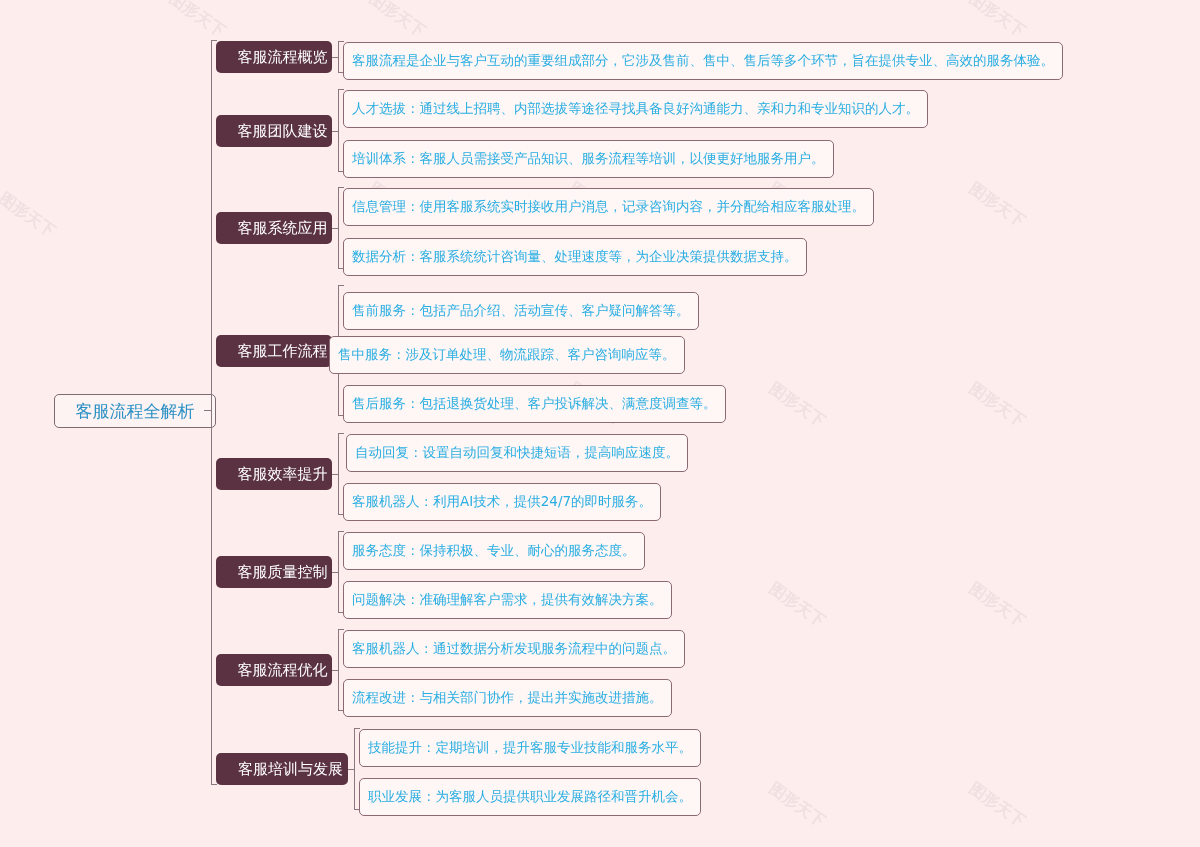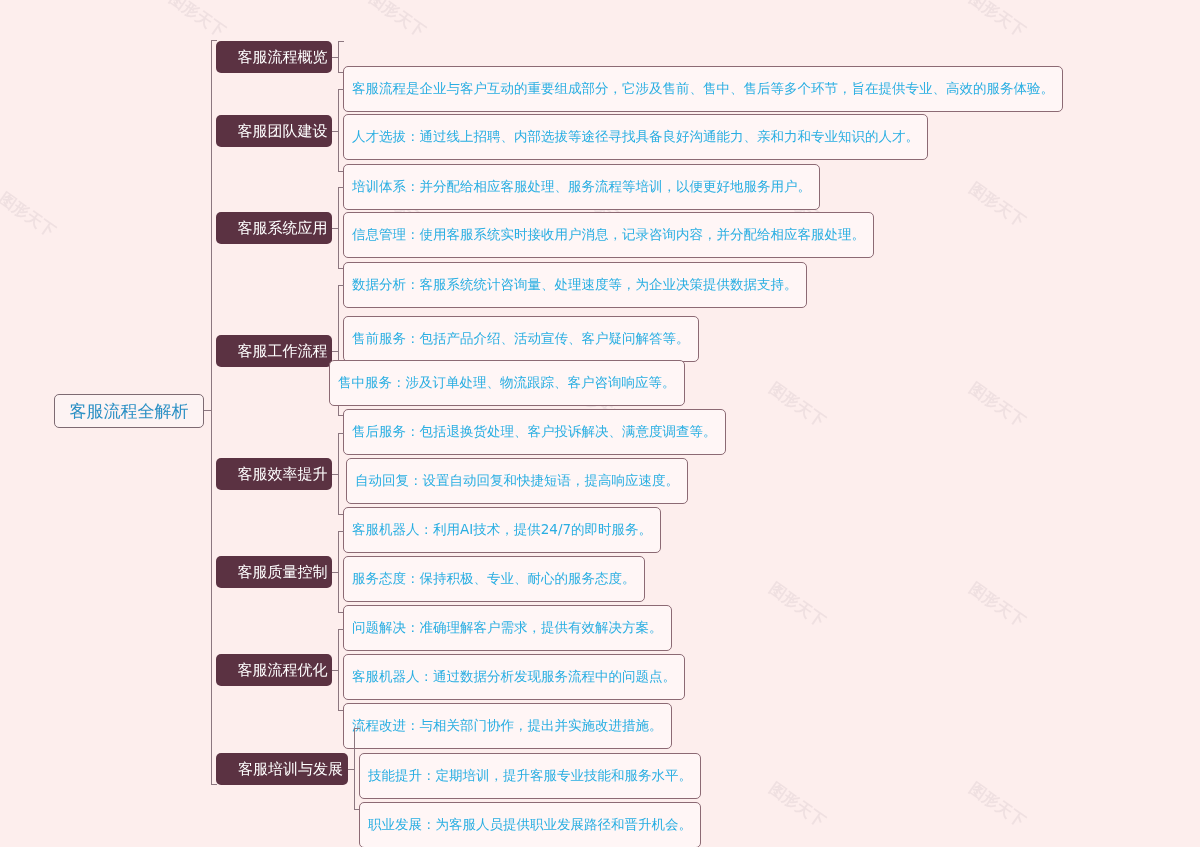--- a/index.html
+++ b/index.html
@@ -2,38 +2,38 @@
 <html><head>
   <meta charset="utf-8">
   <style>
     html, body { margin: 0; padding: 0; }
     body {
       width: 1200px; height: 847px; position: relative; overflow: hidden;
       background: #fdeeed;
       font-family: "DejaVu Sans", "Liberation Sans", sans-serif;
     }
     .root {
-      position: absolute; left: 54px; top: 394px; width: 150px; height: 34px;
+      position: absolute; left: 54px; top: 394px; width: 162px; height: 34px;
       border: 1px solid #7d6a72; border-radius: 5px; background: #fdf3f3;
       box-sizing: border-box; color: #2a8fc4; font-size: 17px;
       display: flex; align-items: center; justify-content: center;
     }
     .line { position: absolute; background: #8c7780; }
     .main {
       position: absolute; left: 216px; width: 116px; height: 32px;
       background: #5b3242; color: #ffffff; border-radius: 5px;
       font-size: 15px; display: flex; align-items: center; justify-content: center;
       box-sizing: border-box;
       padding-left: 17px;
     }
     .leaf {
-      position: absolute; height: 46px; box-sizing: border-box;
+      position: absolute; height: 38px; box-sizing: border-box;
       border: 1px solid #8c6a74; border-radius: 5px; background: #fff6f6;
       color: #29aee2; font-size: 13.5px; padding: 0 8px;
-      display: flex; align-items: center; white-space: nowrap; margin-top: 24px;
+      display: flex; align-items: center; white-space: nowrap;
     }
     .bracket {
       position: absolute; width: 6px; box-sizing: border-box;
       border-left: 1px solid #8c7780; border-top: 1px solid #8c7780; border-bottom: 1px solid #8c7780;
     }
     .wm {
       position: absolute; color: rgba(180,160,170,0.18); font-size: 16px;
       transform: rotate(35deg); pointer-events: none; font-weight: bold;
     }
   </style>
@@ -62,21 +62,21 @@
 
 <div class="main" style="top:41px">客服流程概览</div>
 <div class="line" style="left:332px;top:57px;width:6px;height:1px"></div>
 <div class="bracket" style="left:338px;top:41px;height:32px"></div>
 <div class="leaf" style="left:343px;top:42px">客服流程是企业与客户互动的重要组成部分，它涉及售前、售中、售后等多个环节，旨在提供专业、高效的服务体验。</div>
 
 <div class="main" style="top:115px">客服团队建设</div>
 <div class="line" style="left:332px;top:131px;width:6px;height:1px"></div>
 <div class="bracket" style="left:338px;top:89px;height:83px"></div>
 <div class="leaf" style="left:343px;top:90px">人才选拔：通过线上招聘、内部选拔等途径寻找具备良好沟通能力、亲和力和专业知识的人才。</div>
-<div class="leaf" style="left:343px;top:140px">培训体系：并分配给相应客服处理、服务流程等培训，以便更好地服务用户。</div>
+<div class="leaf" style="left:343px;top:140px">培训体系：客服人员需接受产品知识、服务流程等培训，以便更好地服务用户。</div>
 
 <div class="main" style="top:212px">客服系统应用</div>
 <div class="line" style="left:332px;top:228px;width:6px;height:1px"></div>
 <div class="bracket" style="left:338px;top:187px;height:82px"></div>
 <div class="leaf" style="left:343px;top:188px">信息管理：使用客服系统实时接收用户消息，记录咨询内容，并分配给相应客服处理。</div>
 <div class="leaf" style="left:343px;top:238px">数据分析：客服系统统计咨询量、处理速度等，为企业决策提供数据支持。</div>
 
 <div class="main" style="top:335px">客服工作流程</div>
 <div class="line" style="left:332px;top:351px;width:6px;height:1px"></div>
 <div class="bracket" style="left:338px;top:285px;height:131px"></div>

